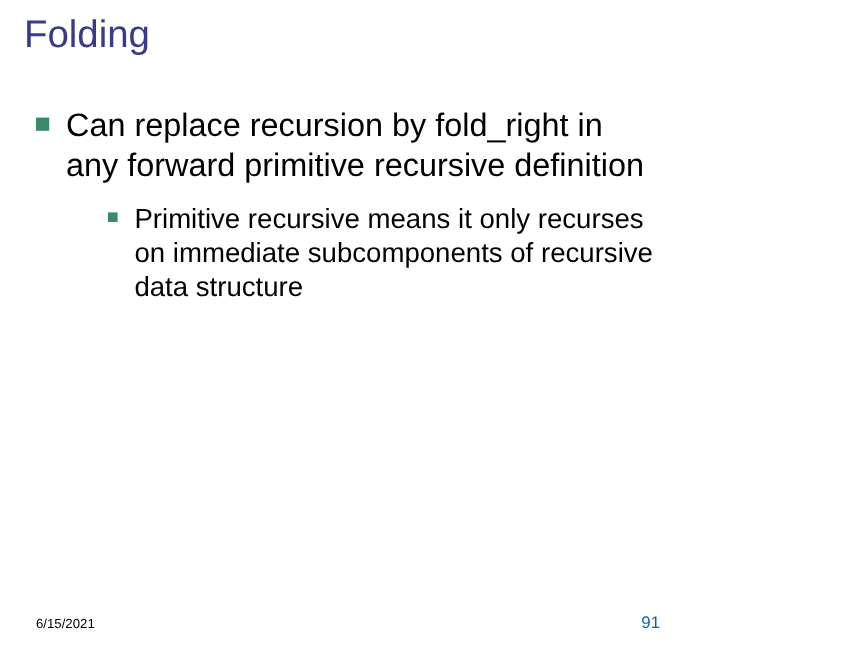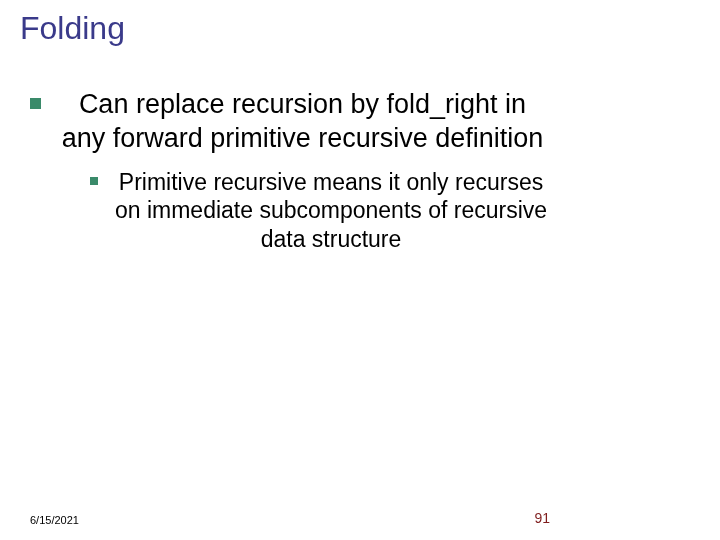--- a/index.html
+++ b/index.html
@@ -30,21 +30,20 @@
   .body {
     position: absolute;
     top: 88px;
     left: 30px;
     right: 30px;
   }
   .bullet-row {
     display: flex;
     align-items: flex-start;
     margin-bottom: 12px;
-    text-align: center;
   }
   .bullet-row.level1 {
     margin-left: 0;
   }
   .bullet-row.level2 {
     margin-left: 60px;
     margin-top: 12px;
     margin-bottom: 40px;
   }
   .sq {
@@ -79,21 +78,21 @@
     bottom: 14px;
     left: 30px;
     font-size: 11px;
     color: #000;
   }
   .footer-page {
     position: absolute;
     bottom: 14px;
     right: 30px;
     font-size: 14px;
-    color: #7f1d1d;
+    color: #0369a1;
   }
 </style>
 </head>
 <body>
 
 <div class="slide">
 
   <div class="title">Folding</div>
 
   <div class="body">

